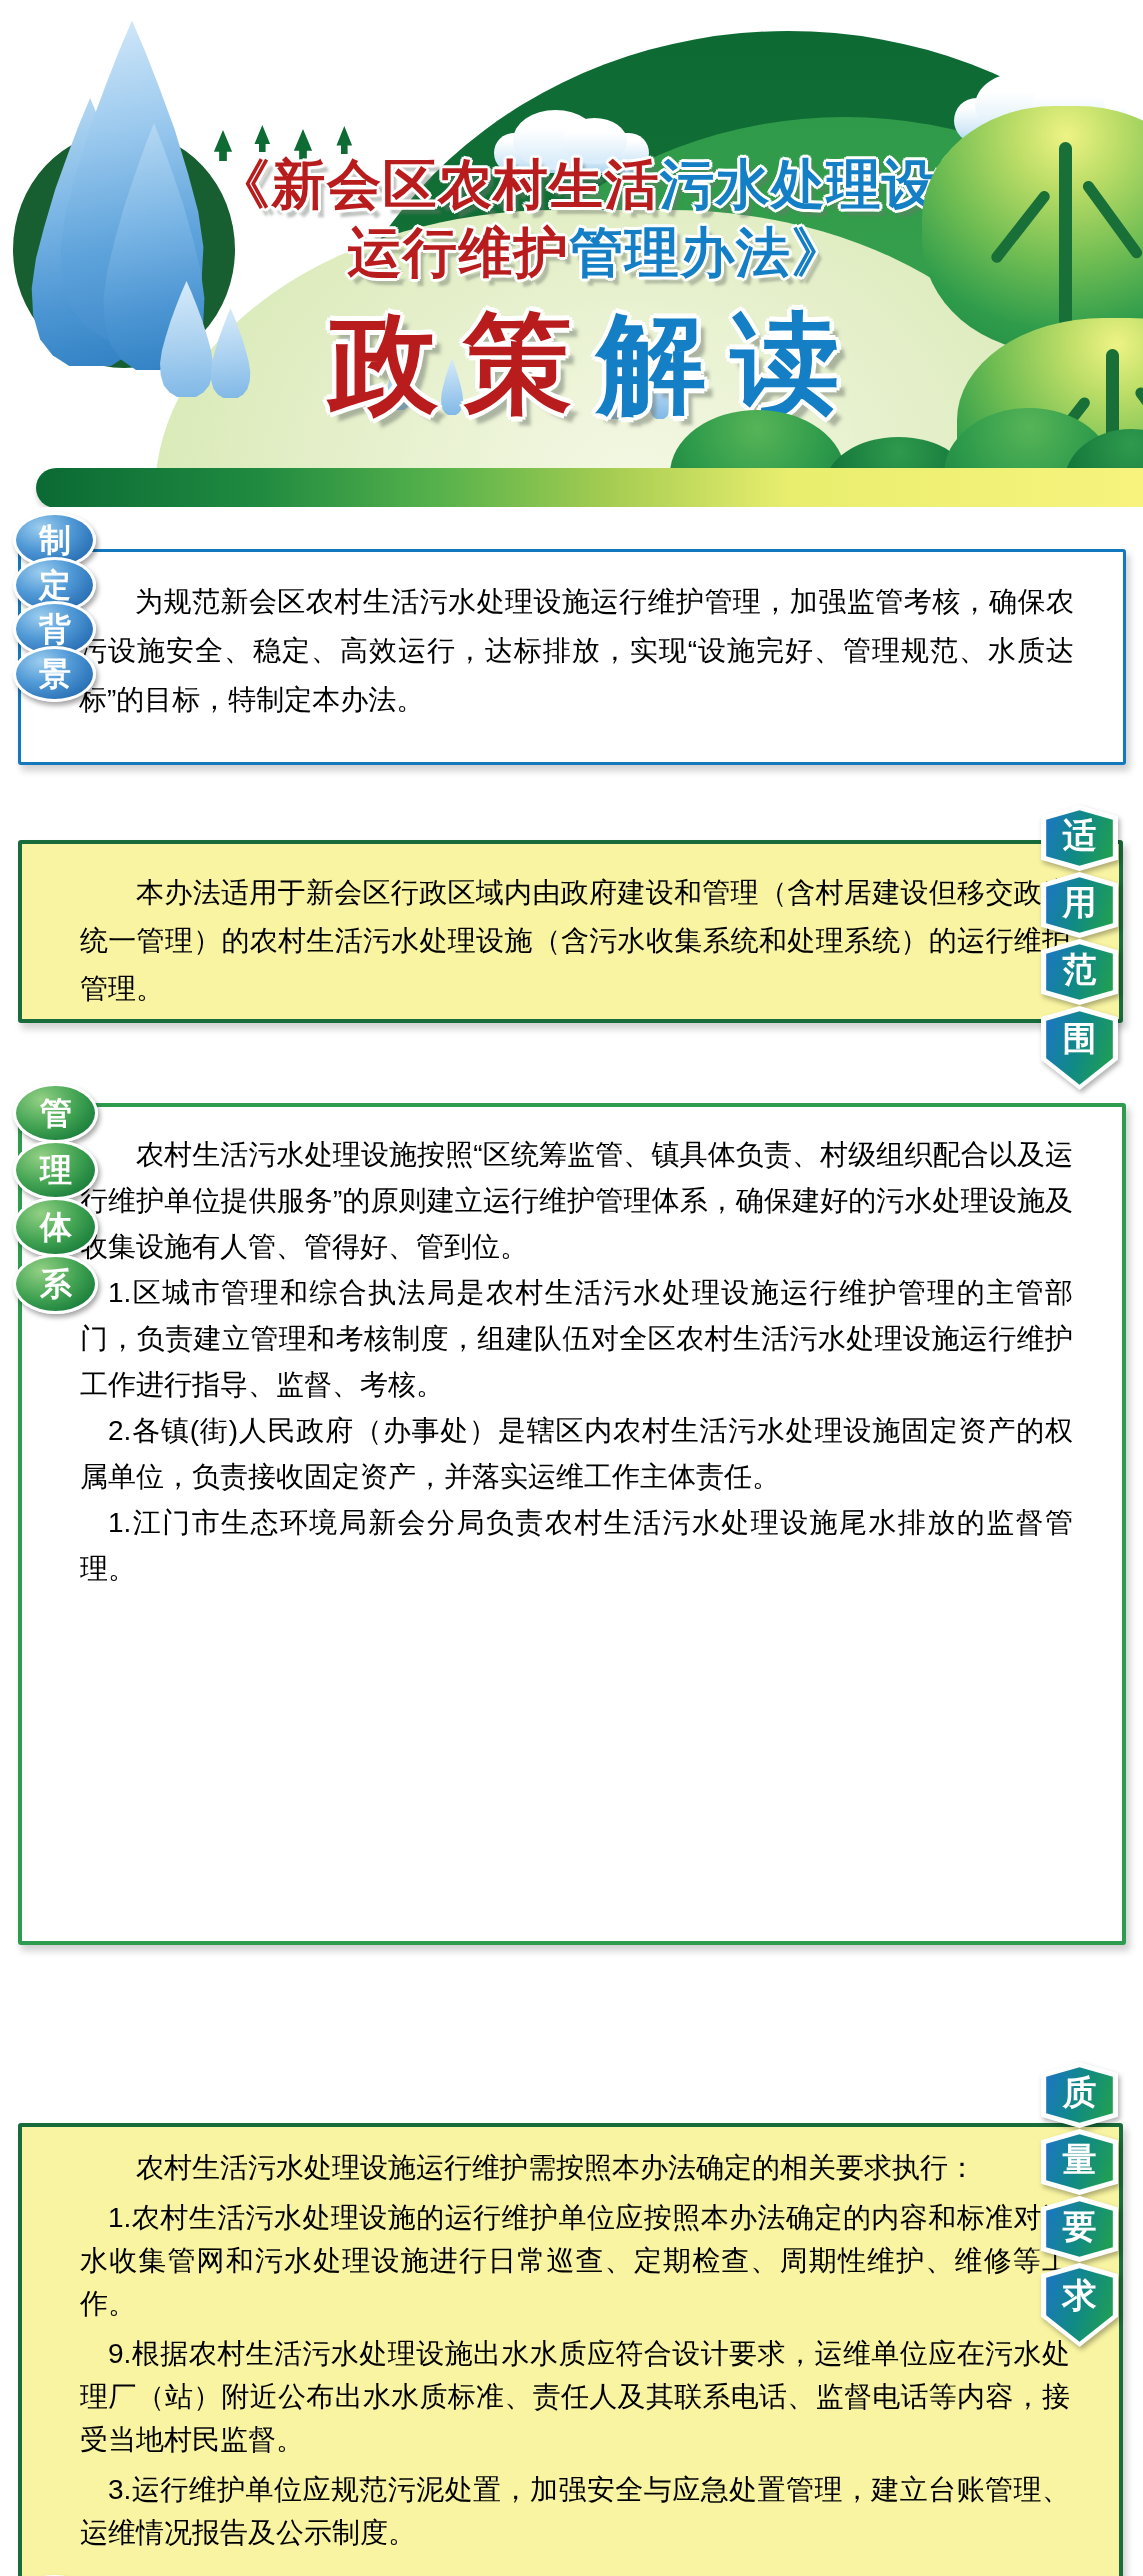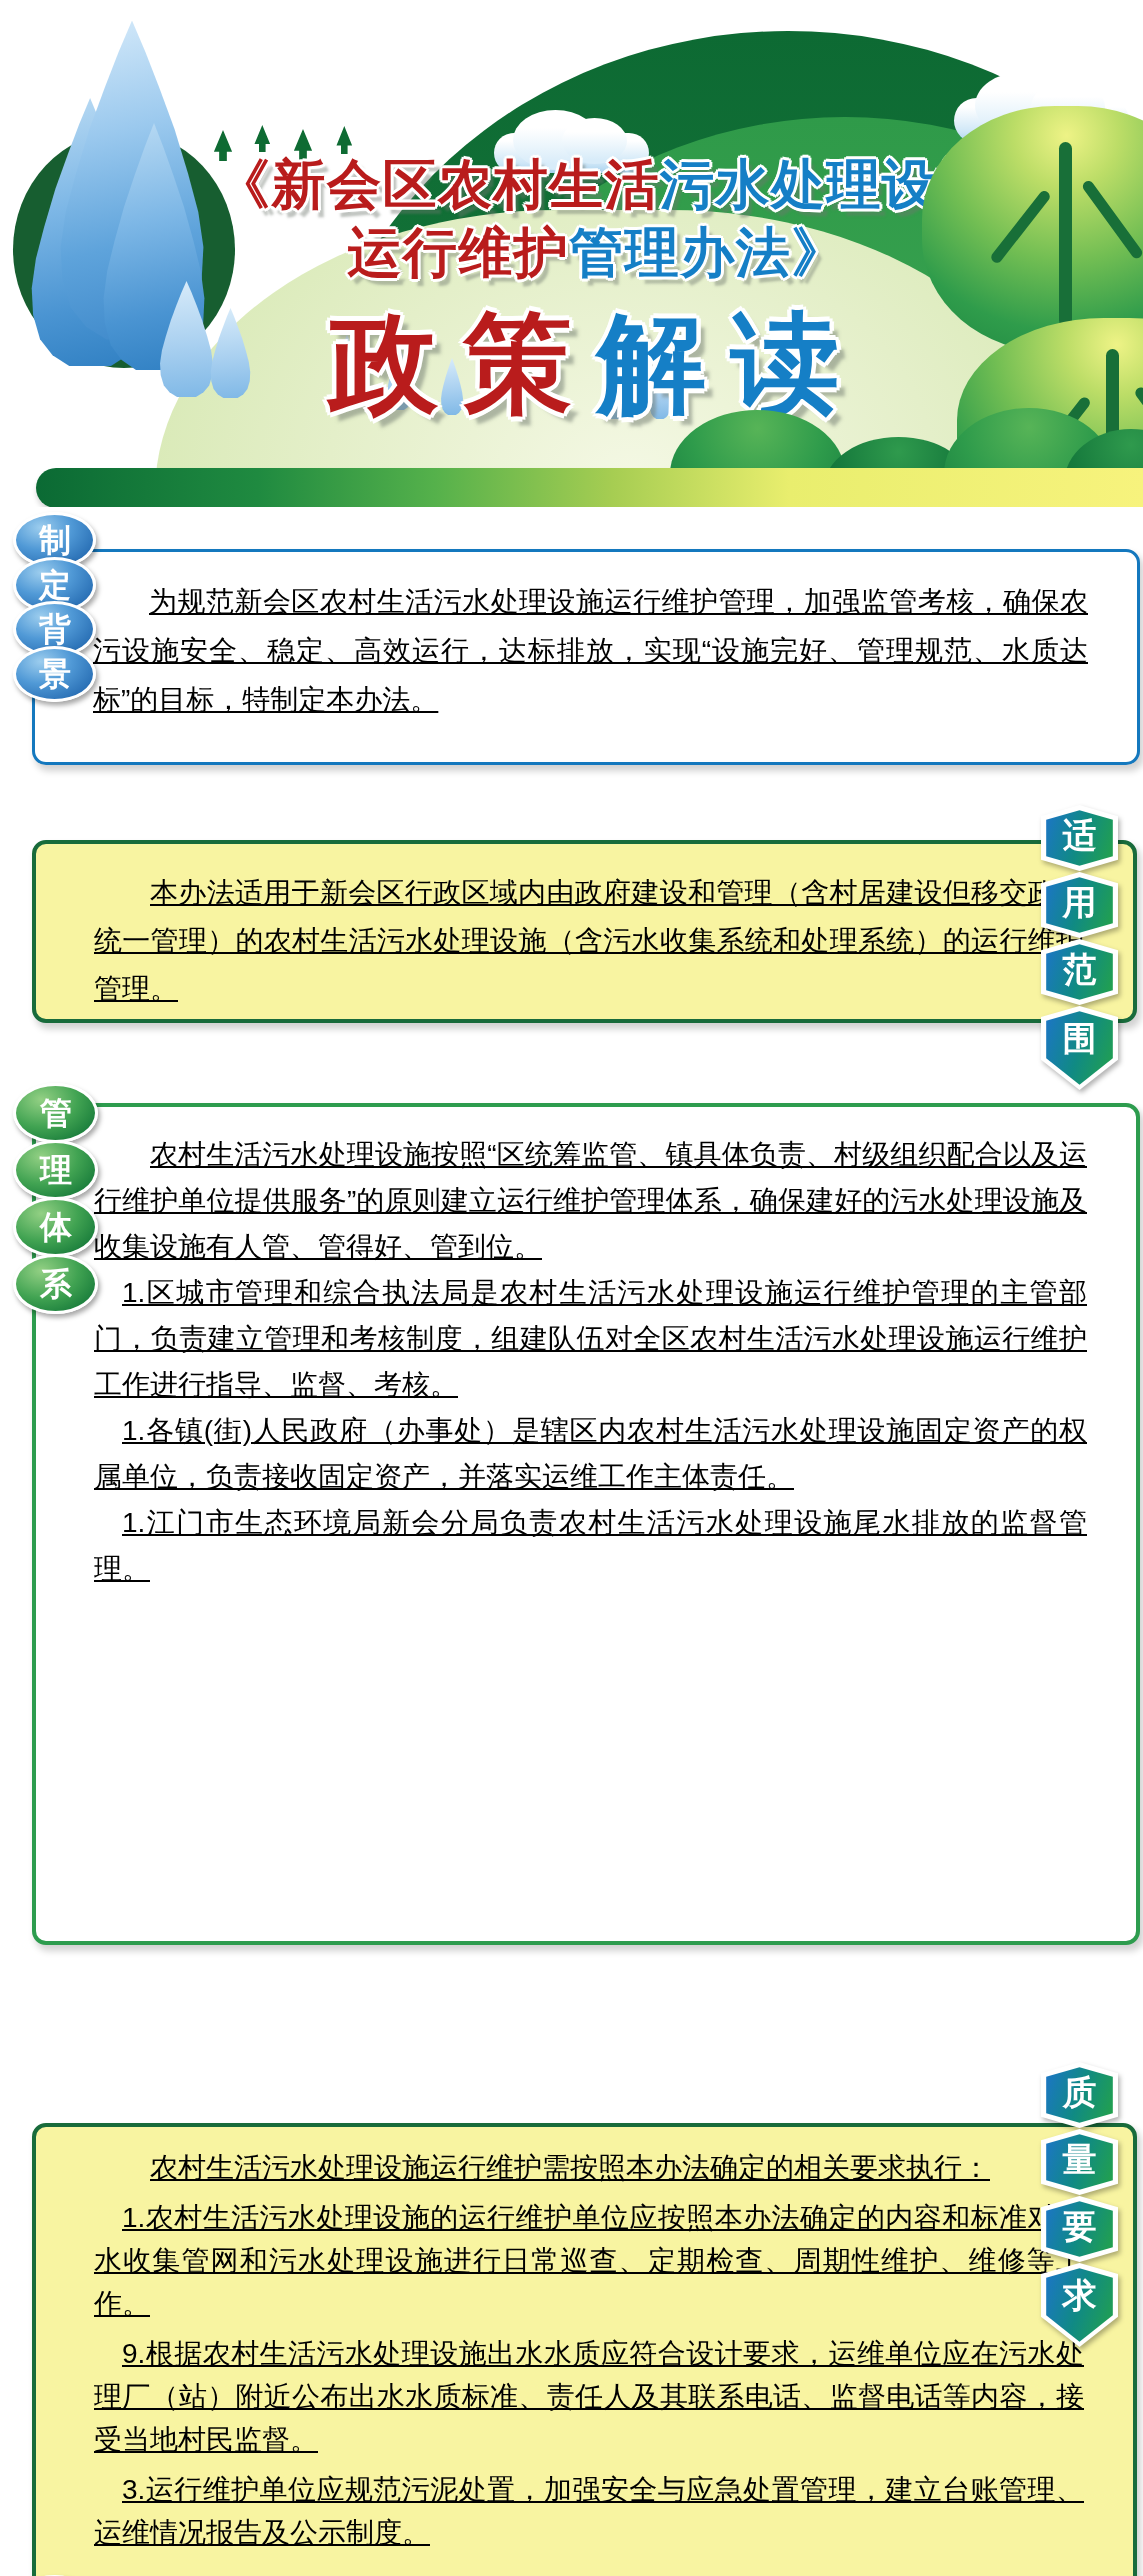--- a/index.html
+++ b/index.html
@@ -50,22 +50,22 @@
   .tb{color:#157fc6;}
   .t-line .tg,.t-line .tb{text-shadow:
     -3.1px 0 0 #fff,3.1px 0 0 #fff,0 -3.1px 0 #fff,0 3.1px 0 #fff,
     -2.1px -2.1px 0 #fff,2.1px -2.1px 0 #fff,-2.1px 2.1px 0 #fff,2.1px 2.1px 0 #fff,
     5.7px 6.7px 2.6px rgba(110,120,110,0.45);}
   .t-sub .tg,.t-sub .tb{text-shadow:
     -4.6px 0 0 #fff,4.6px 0 0 #fff,0 -4.6px 0 #fff,0 4.6px 0 #fff,
     -3.1px -3.1px 0 #fff,3.1px -3.1px 0 #fff,-3.1px 3.1px 0 #fff,3.1px 3.1px 0 #fff,
     8.2px 9.3px 3.6px rgba(110,120,110,0.5);}
   
-  .box{position:absolute;left:32px;border-radius:14px;background:#ffffff;
-    box-shadow:3.1px 5.2px 7.2px rgba(0,0,0,0.18);box-sizing:border-box;text-decoration:underline;}
+  .box{position:absolute;left:18px;border-radius:3px;background:#ffffff;
+    box-shadow:3.1px 5.2px 7.2px rgba(0,0,0,0.18);box-sizing:border-box;}
   .box.blue-border{border:3.6px solid #1478be;width:1108px;}
   .box.green-border{border:4.1px solid #2d9c4e;width:1108px;}
   .box.yellow{border:4.1px solid #186b3b;background:#f8f4a1;width:1105px;}
   .box-text{padding:25px 49px 0 58px;font-size:28px;text-align:justify;}
   .box-text p{margin:0;}
   .lead{text-indent:2em;}
   .num{text-indent:1em;}
   .lh96 p{line-height:49px;}
   .lh94 p{line-height:48px;}
   .lh90 p{line-height:46px;}
@@ -200,21 +200,21 @@
           <span>围</span>
         </div>
     </div>
   </section>
 
   <section>
     <div class="box green-border lh90" style="top:1103px;height:842px;">
       <div class="box-text">
         <p class="lead">农村生活污水处理设施按照“区统筹监管、镇具体负责、村级组织配合以及运行维护单位提供服务”的原则建立运行维护管理体系，确保建好的污水处理设施及收集设施有人管、管得好、管到位。</p>
         <p class="num">1.区城市管理和综合执法局是农村生活污水处理设施运行维护管理的主管部门，负责建立管理和考核制度，组建队伍对全区农村生活污水处理设施运行维护工作进行指导、监督、考核。</p>
-        <p class="num">1.各镇(街)人民政府（办事处）是辖区内农村生活污水处理设施固定资产的权属单位，负责接收固定资产，并落实运维工作主体责任。</p>
+        <p class="num">2.各镇(街)人民政府（办事处）是辖区内农村生活污水处理设施固定资产的权属单位，负责接收固定资产，并落实运维工作主体责任。</p>
         <p class="num">1.江门市生态环境局新会分局负责农村生活污水处理设施尾水排放的监督管理。</p>
       </div>
     </div>
     <div class="badge-col left ov6" style="top:1083px;">
       <div class="badge green">
           <span>管</span>
         </div>
       <div class="badge green">
           <span>理</span>
         </div>

